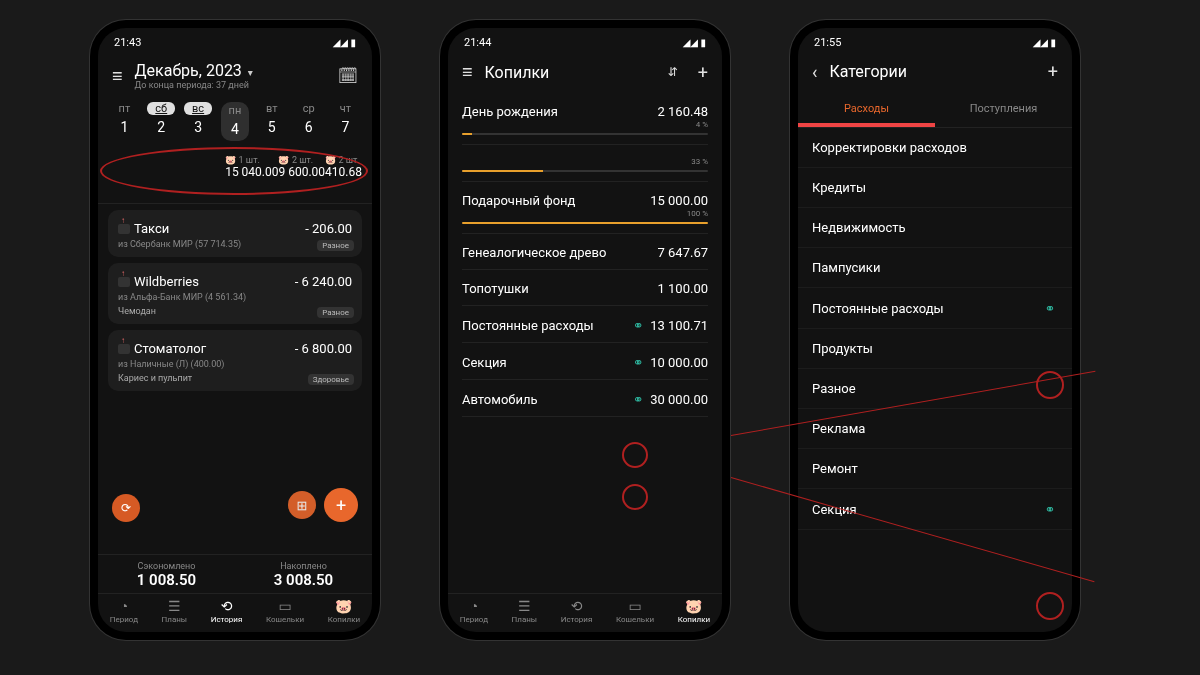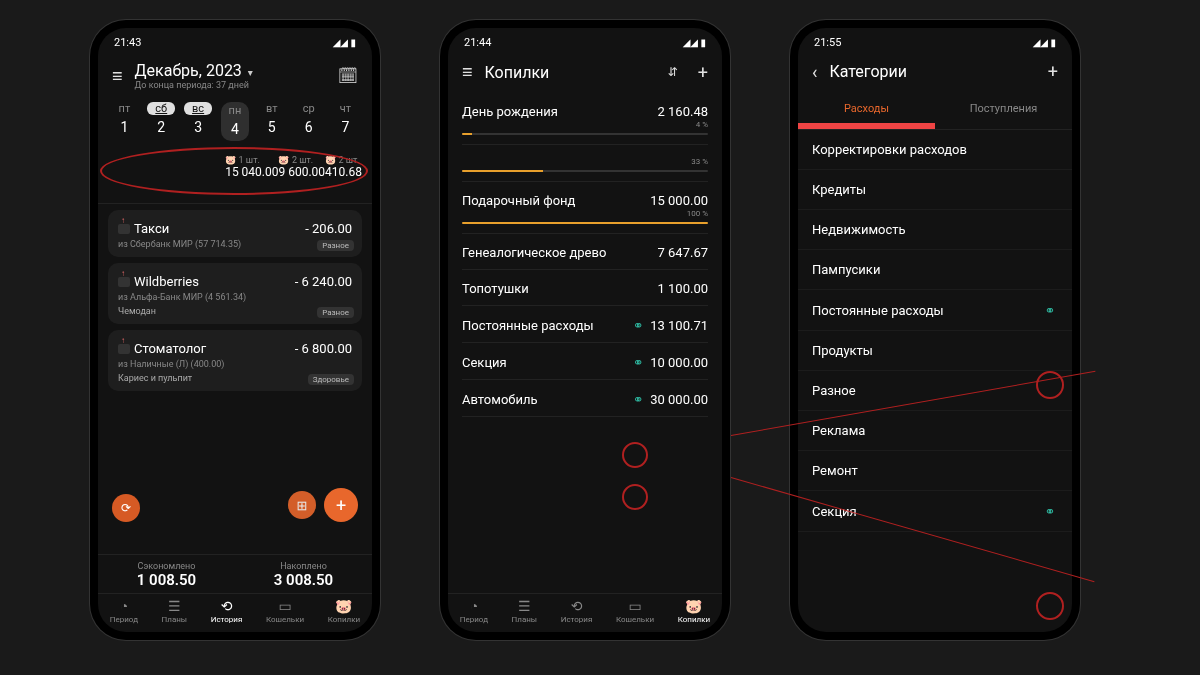--- a/index.html
+++ b/index.html
@@ -111,21 +111,21 @@
   .jar .jval { font-size: 13px; color: #fff; }
   .jar .jpct { font-size: 8px; color: #888; text-align: right; margin-top: 1px; }
   .jbar { height: 2px; background: #333; margin-top: 4px; border-radius: 1px; overflow: hidden; }
   .jbar > div { height: 100%; background: #e8a02c; }
   .link-icon { display: inline-flex; width: 16px; height: 16px; align-items: center; justify-content: center; color: #2eb8a0; font-size: 13px; margin-right: 4px; }
 
   
   .back { font-size: 18px; }
   .tabs { display: flex; border-bottom: 1px solid #222; margin-top: 4px; }
   .tab { flex: 1; text-align: center; padding: 8px 0; font-size: 11px; color: #888; }
-  .tab.active { color: #e8672c; border-bottom: 6px solid #ef4444; }
+  .tab.active { color: #e8672c; border-bottom: 4px solid #ef4444; }
   .cats { flex: 1; overflow: hidden; display: flex; flex-direction: column; }
   .cat { padding: 12px 14px; border-bottom: 1px solid #1c1c1c; font-size: 13px; color: #fff; display: flex; justify-content: space-between; align-items: center; }
   .cat .link-icon { margin-right: 0; }
 
   .ring { position: absolute; border: 2px solid #b02020; border-radius: 50%; pointer-events: none; }
   .arrow-line { position: absolute; background: #b02020; height: 1px; transform-origin: left center; pointer-events: none; }
 </style>
 </head>
 <body>
 

